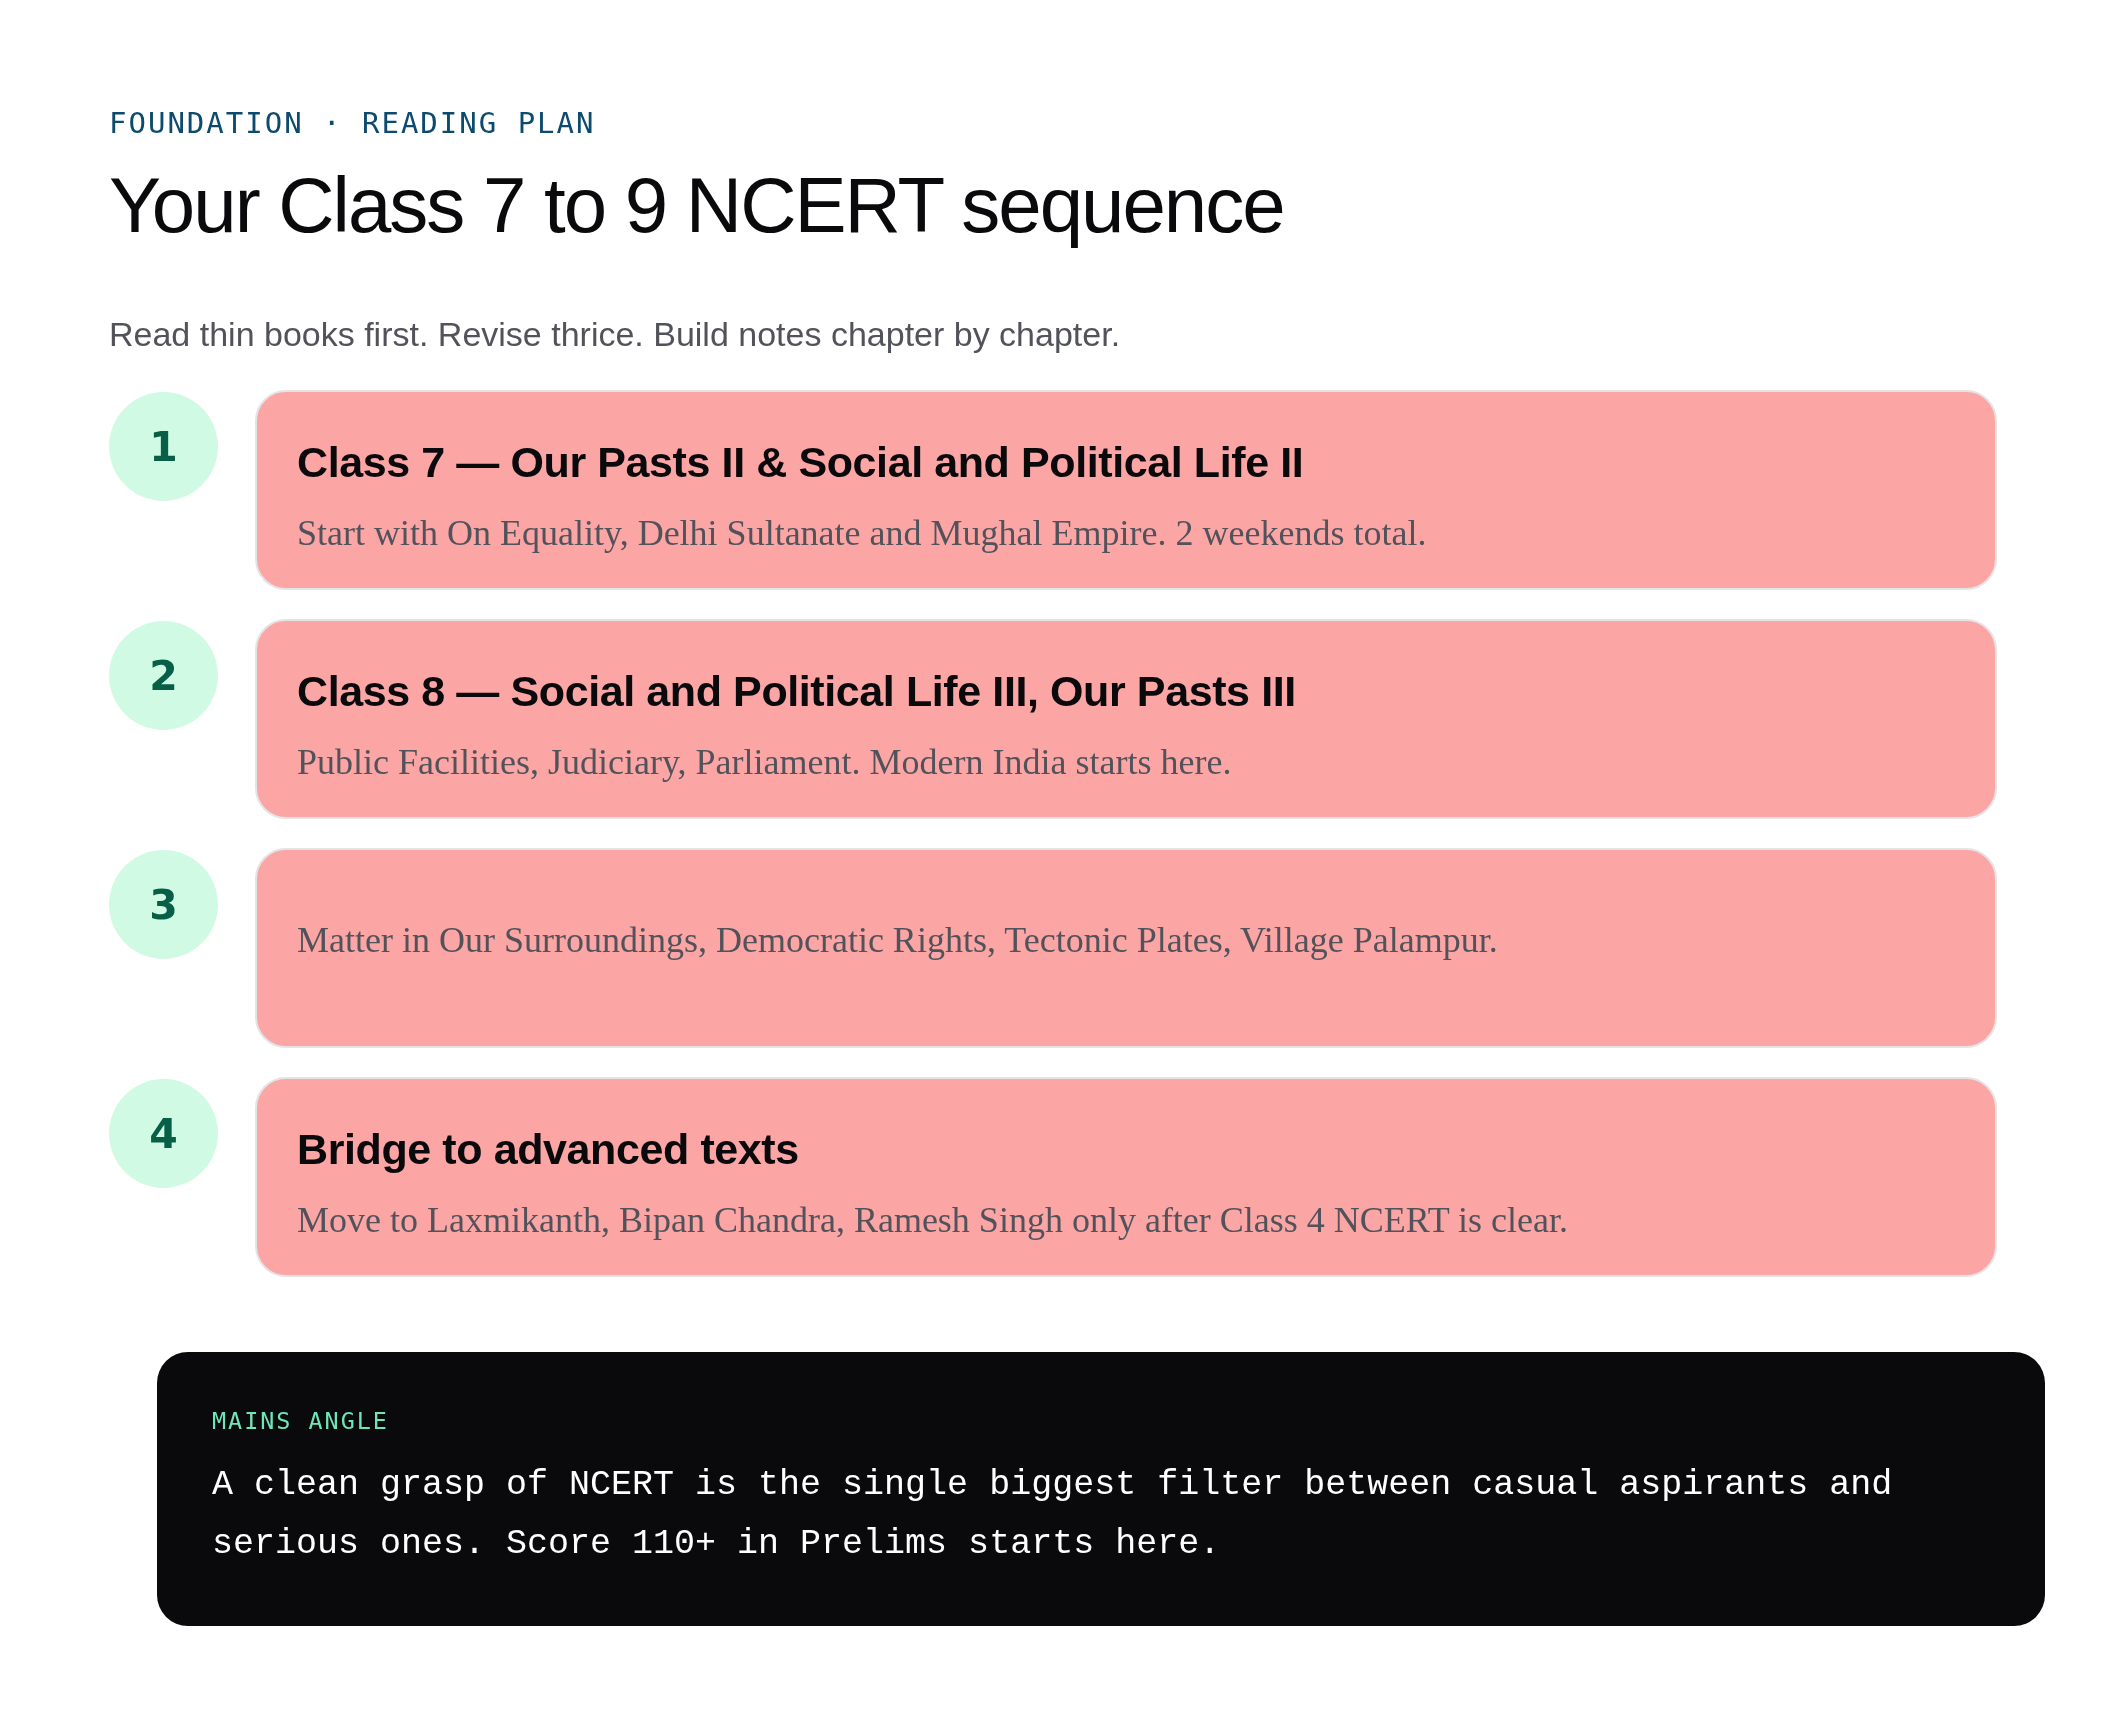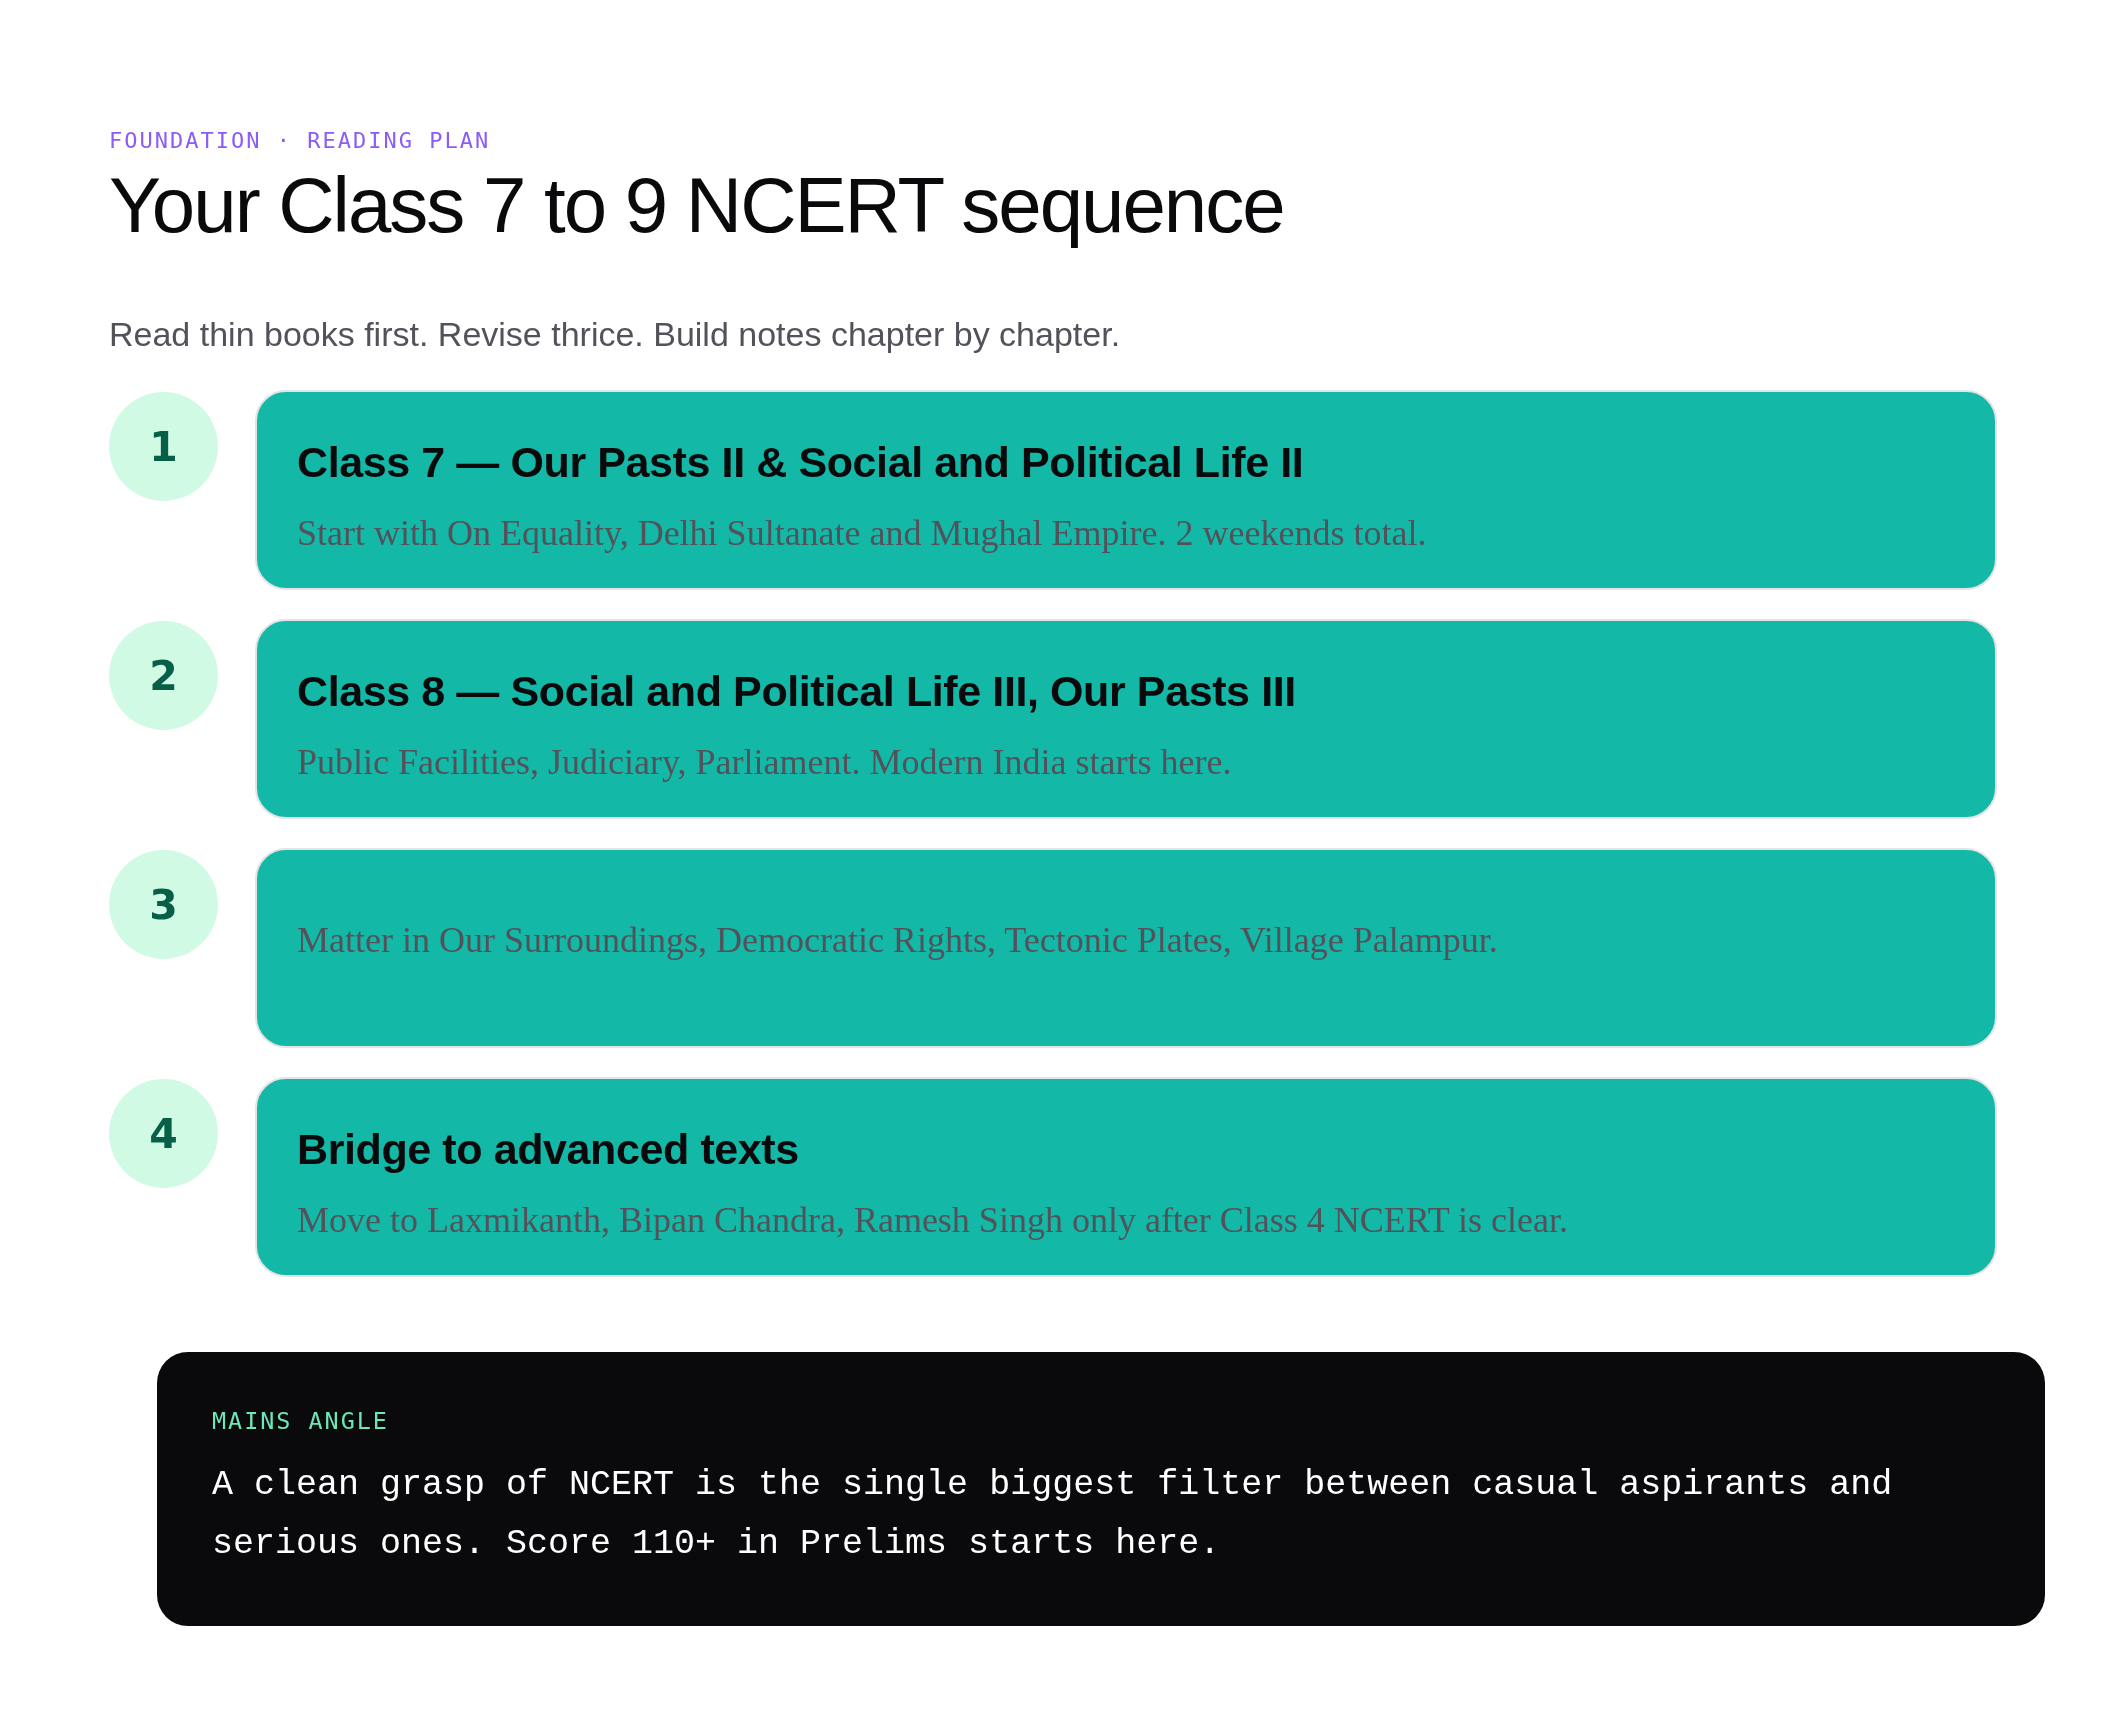--- a/index.html
+++ b/index.html
@@ -15,26 +15,26 @@
       position: relative;
     }
     .page {
       position: absolute;
       left: 109px;
       top: 0;
       width: 1888px;
     }
     .eyebrow {
       position: absolute;
-      top: 126px;
+      top: 109px;
       left: 0;
       font-family: "DejaVu Sans Mono", "Liberation Mono", monospace;
-      font-size: 22px;
+      font-size: 29px;
       letter-spacing: 2px;
-      color: #8b5cf6;
+      color: #0c4a6e;
       line-height: 29px;
       white-space: nowrap;
     }
     .title {
       position: absolute;
       top: 158px;
       left: 0;
       font-family: "Liberation Sans", "DejaVu Sans", sans-serif;
       font-weight: 400;
       font-size: 78px;
@@ -82,21 +82,21 @@
       justify-content: center;
     }
     .step-card {
       position: absolute;
       left: 146px;
       top: 0;
       right: 0;
       height: 200px;
       border: 2px solid #e4e4e7;
       border-radius: 31px;
-      background: #14b8a6;
+      background: #fca5a5;
       padding: 45px 40px 0 40px;
     }
     .step-title {
       font-family: "Liberation Sans", "DejaVu Sans", sans-serif;
       font-weight: 700;
       font-size: 43px;
       line-height: 51px;
       color: #0a0a0c;
       letter-spacing: -0.4px;
       white-space: nowrap;

